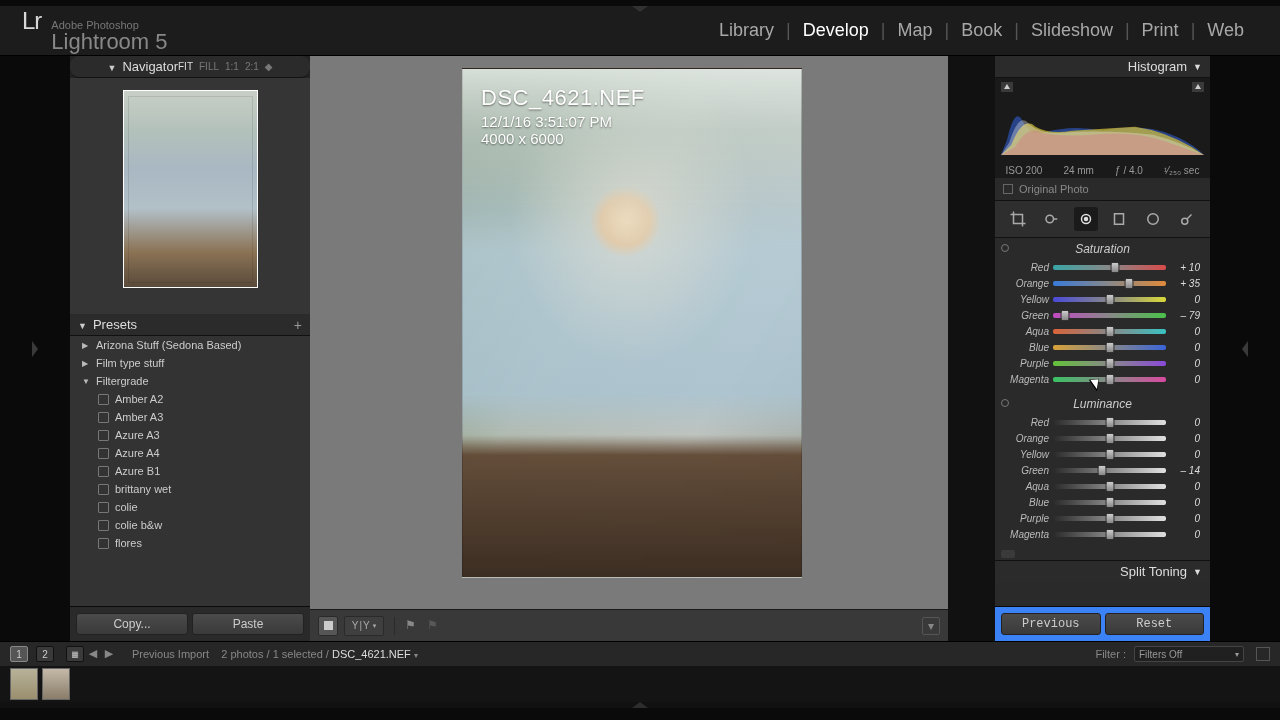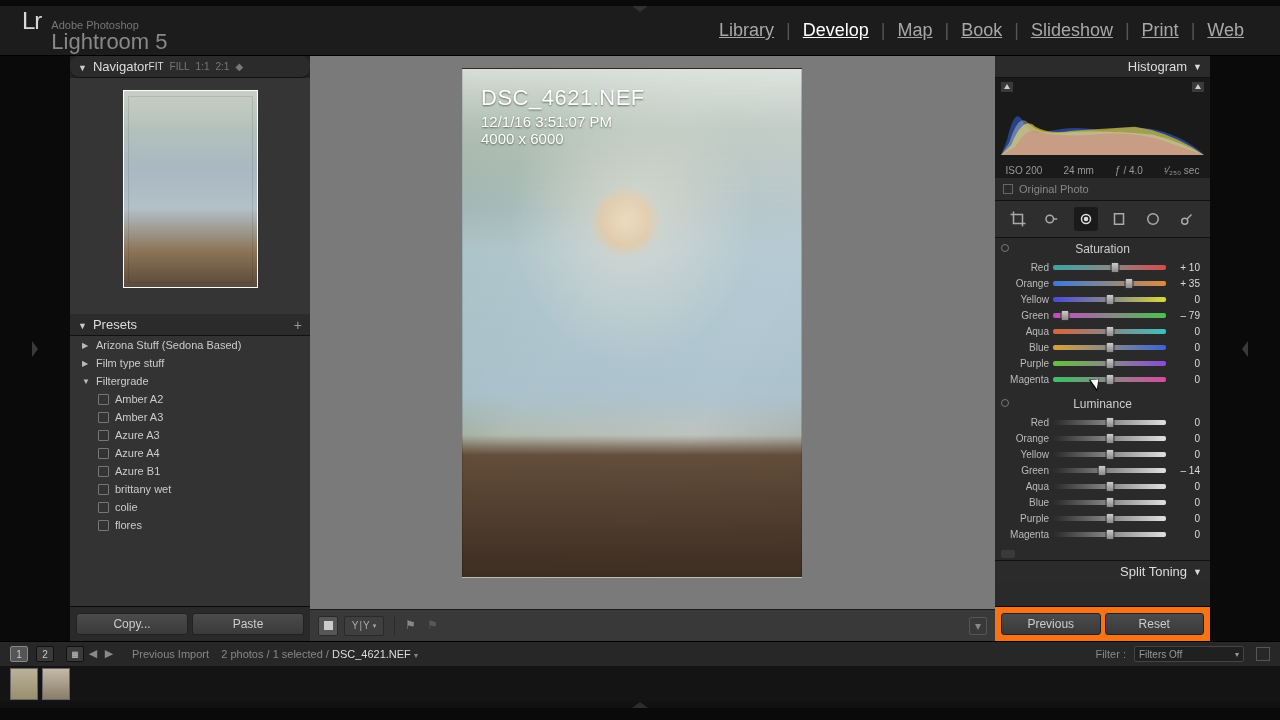--- a/index.html
+++ b/index.html
@@ -22,42 +22,42 @@
     display: flex; align-items: center; justify-content: space-between;
     padding: 0 28px 0 22px;
     background: #1c1c1c;
     border-bottom: 1px solid #000;
   }
   .brand { display: flex; align-items: baseline; gap: 10px; }
   .brand-lr { font-size: 24px; letter-spacing: -1px; color: #d8d8d8; font-weight: 300; }
   .brand-sub { font-size: 11px; color: #777; display: block; line-height: 8px; }
   .brand-name { font-size: 22px; color: #888; font-weight: 300; }
   .modules { display: flex; gap: 0; align-items: center; font-size: 18px; color: #a8a8a8; }
-  .modules .mod { padding: 0 8px; cursor: pointer; text-decoration: underline; }
+  .modules .mod { padding: 0 8px; cursor: pointer; }
   .modules .sep { color: #555; padding: 0 4px; }
   .modules .mod.active { color: #fff; font-weight: 500; }
 
   .chev-top {
     position: absolute; top: 0; left: 50%; transform: translateX(-50%);
     width: 0; height: 0; border-left: 8px solid transparent; border-right: 8px solid transparent;
     border-top: 6px solid #414141; opacity: .6; cursor: pointer;
   }
   .chev-bottom-handle { position: absolute; bottom: 0; left: 50%; transform: translateX(-50%); width: 0; height: 0; border-left: 8px solid transparent; border-right: 8px solid transparent; border-bottom: 6px solid #414141; opacity: .6; cursor:pointer; }
 
   .main-row { display: flex; height: 585px; position: relative; }
   .side-handle { width: 70px; background: #0a0a0a; display:flex; align-items:center; justify-content:center; cursor:pointer; }
   .side-handle div { width:0;height:0;border-top:8px solid transparent;border-bottom:8px solid transparent; }
   .side-handle.left div { border-left:6px solid #3a3a3a;}
   .side-handle.right div { border-right:6px solid #3a3a3a;}
 
   
   .left-panel { width: 240px; background: #222; display:flex; flex-direction:column; }
   .panel-header { background:#2b2b2b; height:22px; display:flex; align-items:center; padding:0 8px; color:#ddd; font-size:13px; border-bottom:1px solid #111; }
   .panel-header .tri { margin-right:6px; font-size:9px; color:#ccc; }
-  .nav-header { justify-content:flex-start;border-radius:9px; }
+  .nav-header { justify-content:center;border-radius:9px; }
   .nav-zoom { display:flex; gap:6px; font-size:10px; color:#777;}
   .nav-zoom span { cursor:pointer; }
   .nav-zoom .sel { color:#ddd; }
   .nav-thumb { padding:12px 0 26px; background:#353535; display:flex; justify-content:center;}
   .nav-thumb-inner { width:135px; height:198px; border:1px solid #fff; background: linear-gradient(180deg,#c8cfc6 0%, #b3c1bb 20%, #a9b8c2 40%, #b2c0c8 60%, #8b7355 82%, #5a4a3a 100%); position:relative; }
   .nav-thumb-inner::before { content:""; position:absolute; top:5px; left:4px; right:4px; bottom:4px; box-shadow: inset 0 0 0 1px rgba(0,0,0,.1);}
   .presets-header { justify-content:space-between; }
   .presets-header .plus { color:#999; font-size:14px; cursor:pointer; }
   .preset-tree { flex:1; overflow:auto; background:#333; }
   .preset-folder { display:flex; align-items:center; padding:2px 8px 2px 26px; height:18px; color:#ccc; font-size:11px; cursor:pointer;}
@@ -88,50 +88,50 @@
   .center-bottom { height:32px; background:#393939; border-top:1px solid #1a1a1a; display:flex; align-items:center; padding:0 8px; gap:6px;}
   .ct-small { width:20px; height:20px; background:#565656; border:1px solid #2a2a2a; border-radius:2px; display:flex; align-items:center; justify-content:center; cursor:pointer;}
   .ct-small .sq { width:9px; height:9px; background:#ccc; }
   .yy { width:40px; height:20px; background:#3f3f3f; border:1px solid #2a2a2a; border-radius:2px; display:flex; align-items:center; justify-content:center; color:#aaa; font-size:10px; gap:1px;}
   .divv { width:1px; height:18px; background:#2a2a2a; margin:0 4px;}
   .flag { width:16px; height:16px; color:#888; cursor:pointer; }
   .center-bottom .spacer { flex:1; }
   .softproof { width:18px; height:18px; border:1px solid #555; border-radius:2px; display:flex; align-items:center; justify-content:center; color:#888; cursor:pointer;}
 
   
-  .right-panel { width:215px; background:#222; display:flex; flex-direction:column; }
+  .right-panel { width:215px; background:#222; display:flex; flex-direction:column;margin-left:47px; }
   .histo-hdr { background:#2b2b2b; height:22px; display:flex; align-items:center; justify-content:flex-end; padding:0 8px; color:#ddd; font-size:13px; border-bottom:1px solid #111;}
   .histo-hdr .tri { margin-left:6px; font-size:9px;}
   .histo-box { background:#1a1a1a; height:100px; position:relative; margin:0;}
   .histo-svg { position:absolute; inset:6px 6px 20px 6px; }
   .histo-clip { position:absolute; top:4px; width:12px; height:10px; background:#3a3a3a; }
   .histo-clip.l { left:6px; }
   .histo-clip.r { right:6px; }
   .histo-clip::after { content:""; position:absolute; top:2px; left:3px; width:0;height:0;border-left:3px solid transparent;border-right:3px solid transparent;border-bottom:5px solid #ccc;}
   .histo-meta { position:absolute; bottom:2px; left:0; right:0; display:flex; justify-content:space-around; font-size:10px; color:#999;}
   .orig-photo { background:#2a2a2a; height:22px; display:flex; align-items:center; padding:0 8px; font-size:11px; color:#888; gap:6px;}
   .orig-photo .chk { width:10px;height:10px; border:1px solid #666; }
   .tool-row { background:#2e2e2e; height:38px; display:flex; align-items:center; justify-content:space-around; padding:0 6px; border-top:1px solid #111; border-bottom:1px solid #111;}
   .tool { width:24px; height:24px; display:flex; align-items:center; justify-content:center; color:#aaa; cursor:pointer; border-radius:3px;}
   .tool.sel { background:#1a1a1a; }
   .tool svg { width:18px; height:18px; }
   .sliders { flex:1; overflow:hidden; background:#2a2a2a; }
-  .slider-section { padding:2px 10px 6px; }
+  .slider-section { padding:2px 10px 6px;font-style:italic; }
   .section-title { text-align:center; color:#ccc; font-size:12px; margin:2px 0 3px; position:relative;}
   .section-dot { position:absolute; left:-4px; top:2px; width:8px; height:8px; border:1px solid #777; border-radius:50%; }
   .srow { display:flex; align-items:center; height:16px; gap:4px; }
   .slabel { width:44px; text-align:right; color:#bbb; font-size:10px; }
   .strack { flex:1; height:5px; border-radius:2px; position:relative; background:#555; cursor:pointer;}
   .sthumb { position:absolute; top:-3px; width:9px; height:11px; background:linear-gradient(#ccc,#888); border-radius:2px; border:1px solid #333; transform:translateX(-50%); cursor:grab;}
   .sval { width:30px; text-align:right; color:#ddd; font-size:10px;}
   .split-hdr { background:#2b2b2b; height:22px; display:flex; align-items:center; justify-content:flex-end; padding:0 8px; color:#ddd; font-size:13px; border-top:1px solid #111;}
   .split-hdr .tri { margin-left:6px; font-size:9px;}
   .sw-row { display:flex; align-items:center; height:12px; padding-left:6px;}
   .sw { width:14px; height:8px; background:#3a3a3a; border-radius:2px; cursor:pointer;}
-  .right-buttons { display:flex; gap:4px; padding:6px; background:#f97316; border-top:1px solid #0a0a0a;}
+  .right-buttons { display:flex; gap:4px; padding:6px; background:#3b82f6; border-top:1px solid #0a0a0a;font-family:Liberation Mono, monospace;}
 
   
   .filmstrip { height:60px; background:#1a1a1a; border-top:1px solid #000; position:relative;}
   .fs-top { height:24px; background:#272727; display:flex; align-items:center; padding:0 10px; gap:8px; font-size:11px; color:#aaa;}
   .fs-btn { width:18px; height:16px; background:#3a3a3a; border:1px solid #111; border-radius:2px; display:flex; align-items:center; justify-content:center; cursor:pointer; color:#ccc; font-size:10px;}
   .fs-btn.main { background:#555; border-color:#888;}
   .fs-nav { display:flex; gap:2px; margin-left:4px;}
   .fs-arrow { width:14px; height:14px; color:#888; cursor:pointer; display:flex;align-items:center;justify-content:center;}
   .fs-path { color:#888; margin-left:8px;}
   .fs-path .fname { color:#ddd;}
@@ -217,20 +217,21 @@
               <div class="preset-folder"><span class="arw">▶</span>Arizona Stuff (Sedona Based)</div>
               <div class="preset-folder"><span class="arw">▶</span>Film type stuff</div>
               <div class="preset-folder"><span class="arw">▼</span>Filtergrade</div>
               <div class="preset-item">Amber A2</div>
               <div class="preset-item">Amber A3</div>
               <div class="preset-item">Azure A3</div>
               <div class="preset-item">Azure A4</div>
               <div class="preset-item">Azure B1</div>
               <div class="preset-item">brittany wet</div>
               <div class="preset-item">colie</div>
+              <div class="preset-item">colie b&amp;w</div>
               <div class="preset-item">flores</div>
             </div>
         <div class="left-buttons">
           <div class="btn">Copy...</div>
           <div class="btn">Paste</div>
         </div>
       </div>
 
       <div class="center">
         <div class="canvas-wrap">

